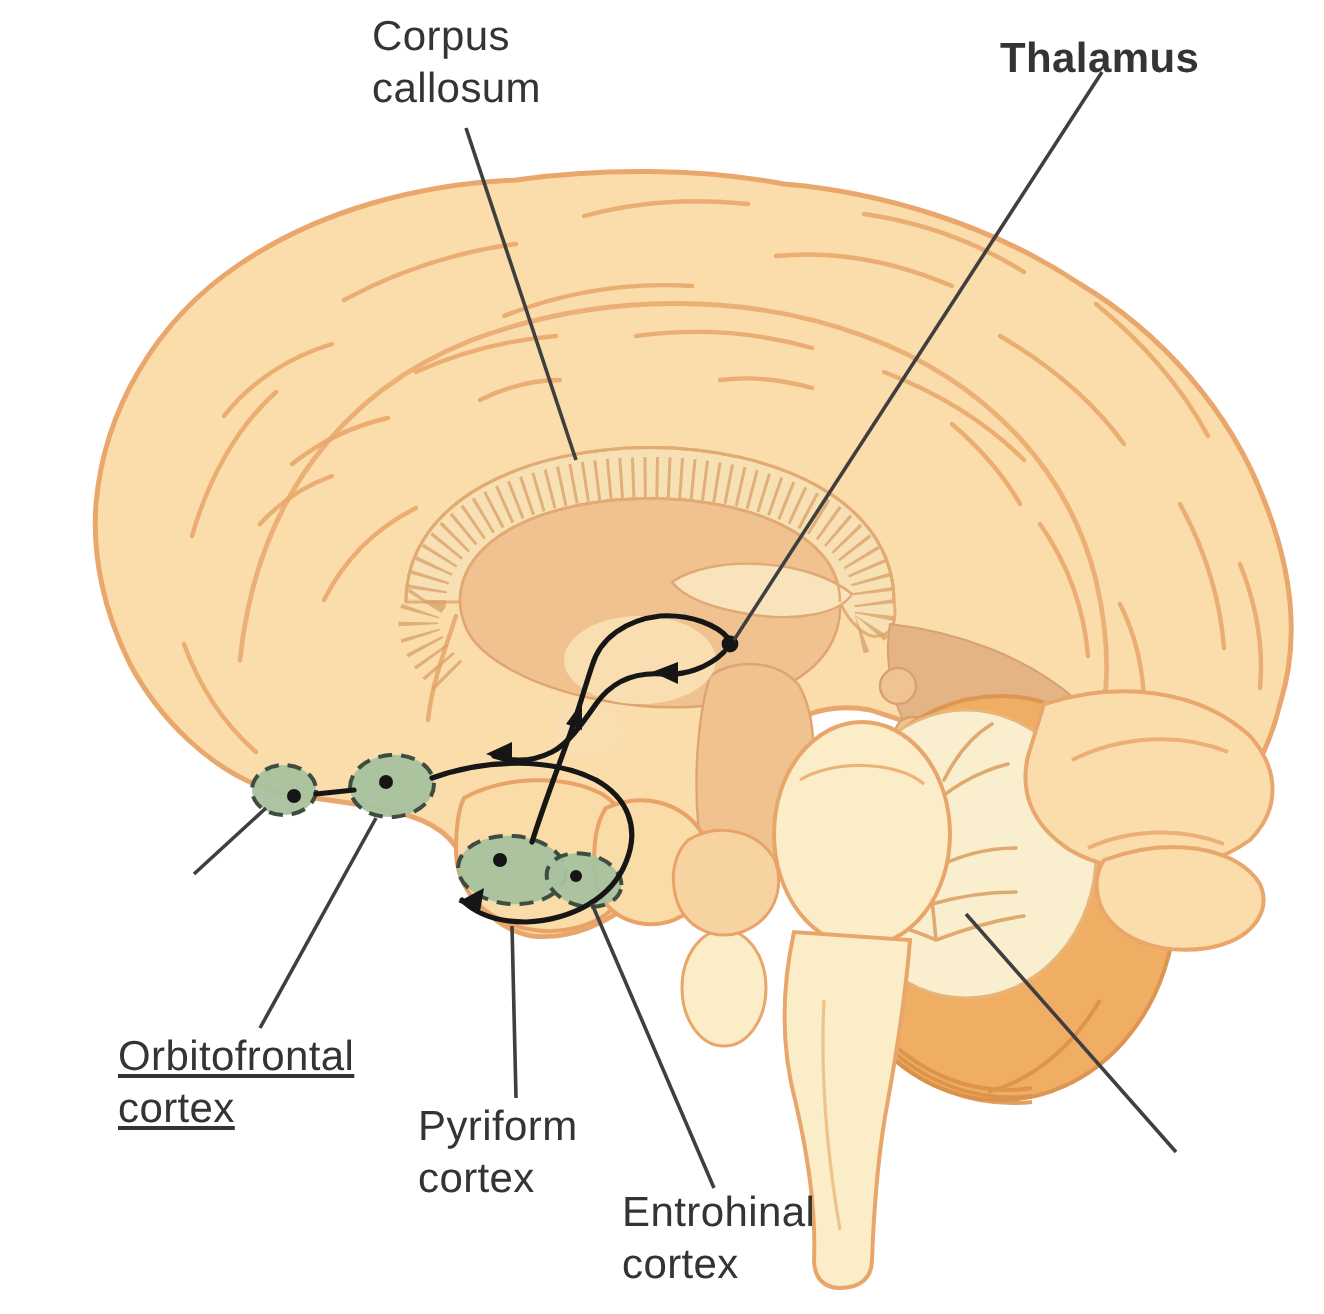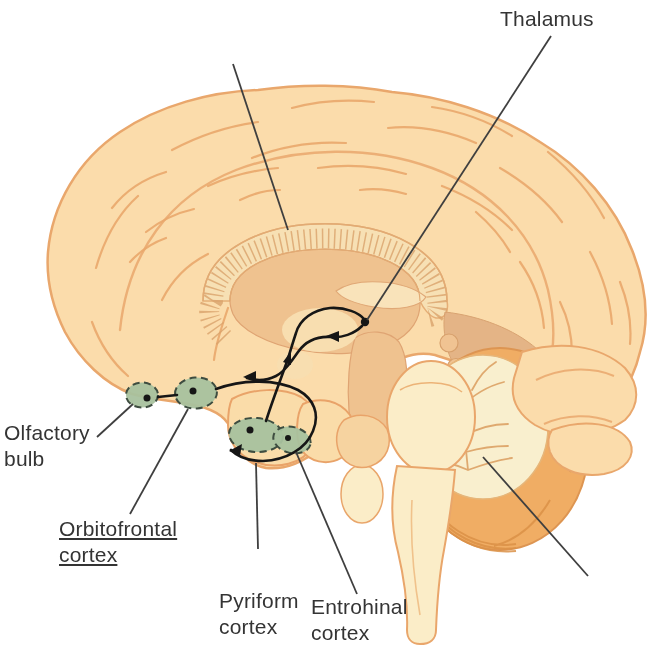--- a/index.html
+++ b/index.html
@@ -143,22 +143,22 @@
       <line x1="233" y1="64" x2="288" y2="230"></line>
       <line x1="551" y1="36" x2="367" y2="320"></line>
       <line x1="97" y1="437" x2="133" y2="404"></line>
       <line x1="130" y1="514" x2="188" y2="409"></line>
       <line x1="256" y1="463" x2="258" y2="549"></line>
       <line x1="296" y1="452" x2="357" y2="594"></line>
       <line x1="483" y1="457" x2="588" y2="576"></line>
     </g>
   </svg>
 
-  <div class="label" style="left:500px;top:6px;">Thalamus</div>
-  <div class="label" style="left:4px;top:420px;">Olfactory
-bulb</div>
+  <div class="label" style="left:186px;top:6px;">Corpus
+callosum</div>
+  <div class="label" style="left:500px;top:17px;font-weight:bold;">Thalamus</div>
   <div class="label" style="left:59px;top:516px;text-decoration:underline;">Orbitofrontal
 cortex</div>
-  <div class="label" style="left:219px;top:551px;margin-top:37px;">Pyriform
+  <div class="label" style="left:209px;top:551px;">Pyriform
 cortex</div>
   <div class="label" style="left:299px;top:594px;margin-left:12px;">Entrohinal
 cortex</div>
 </div>
 
 </body></html>

